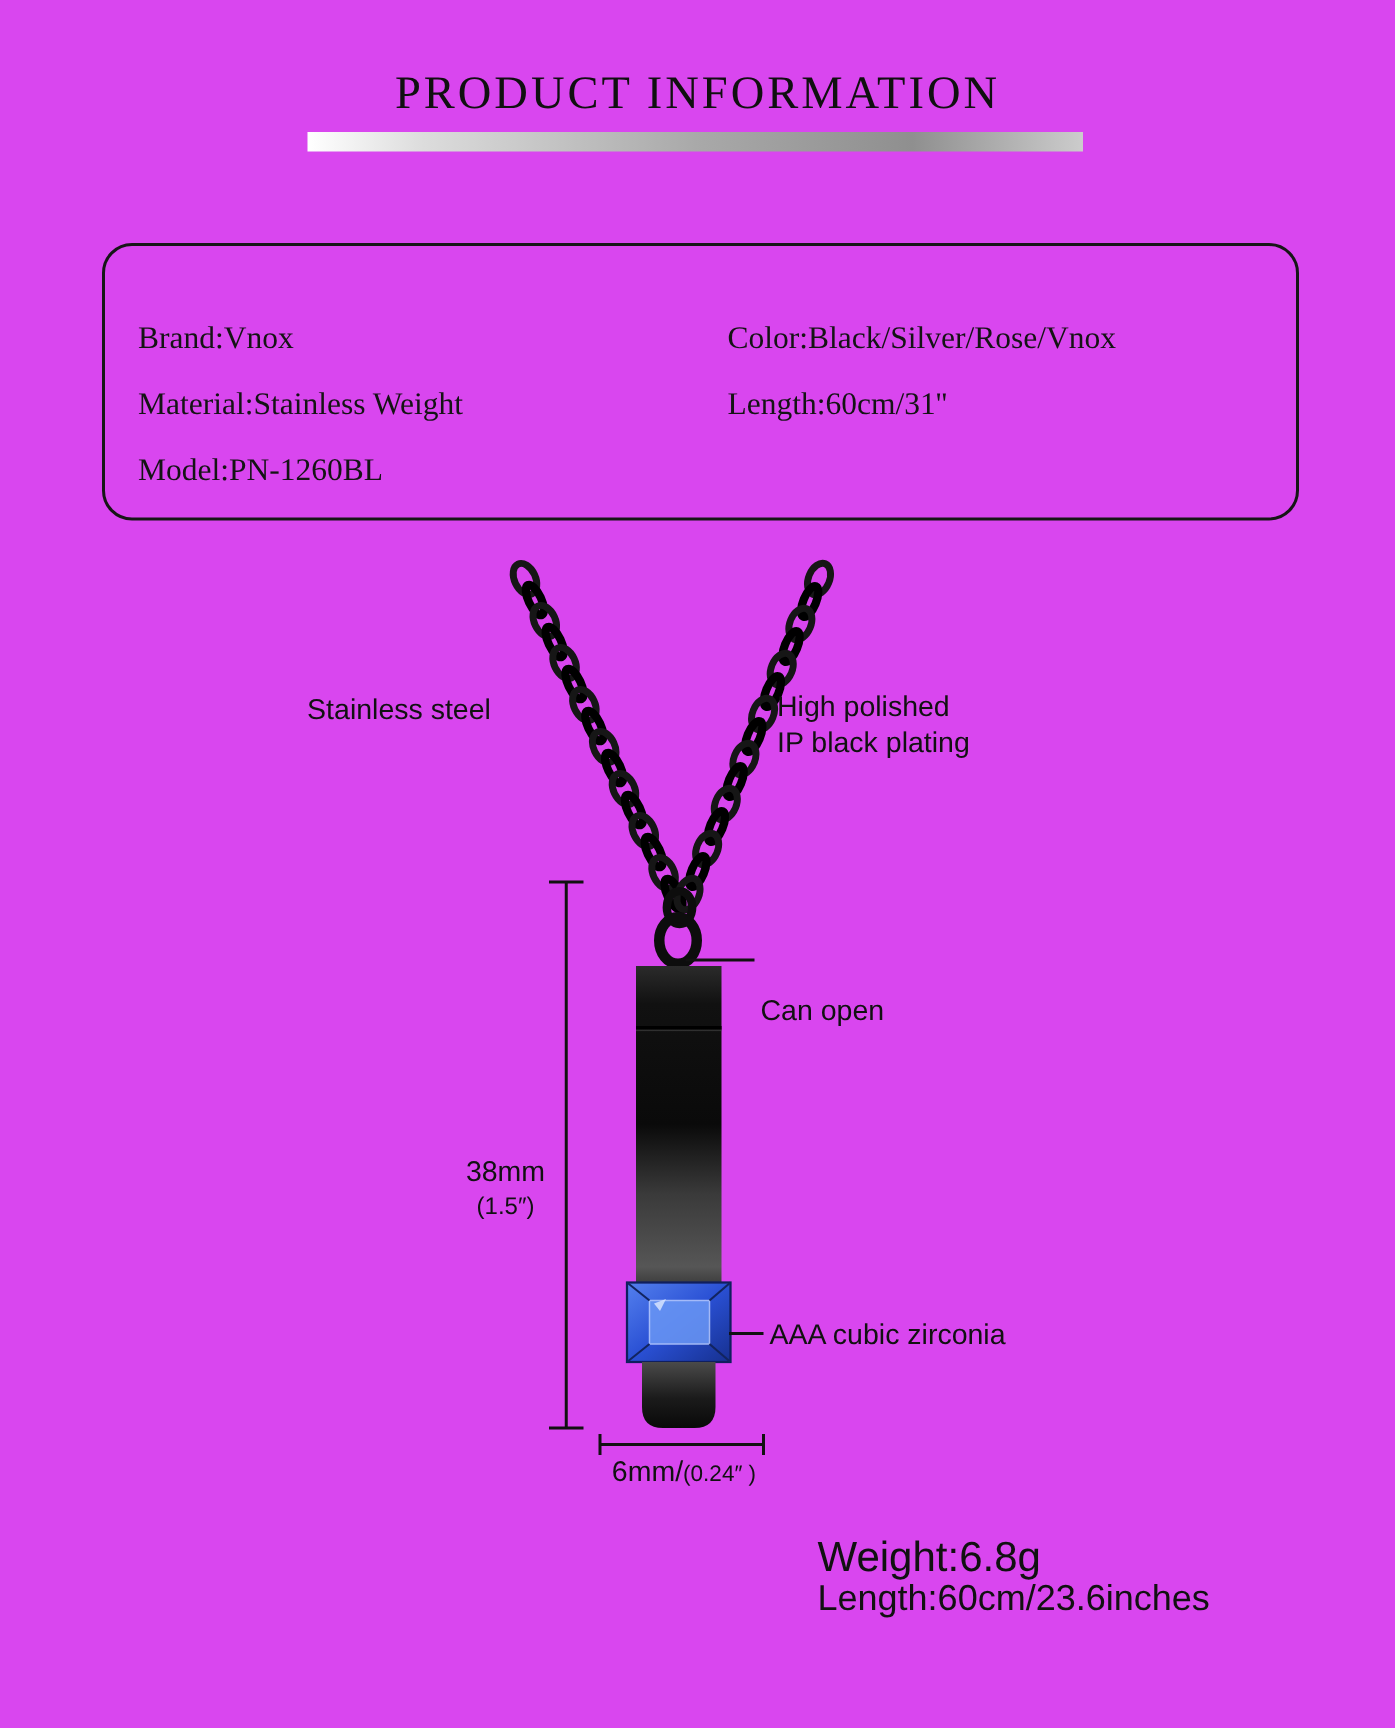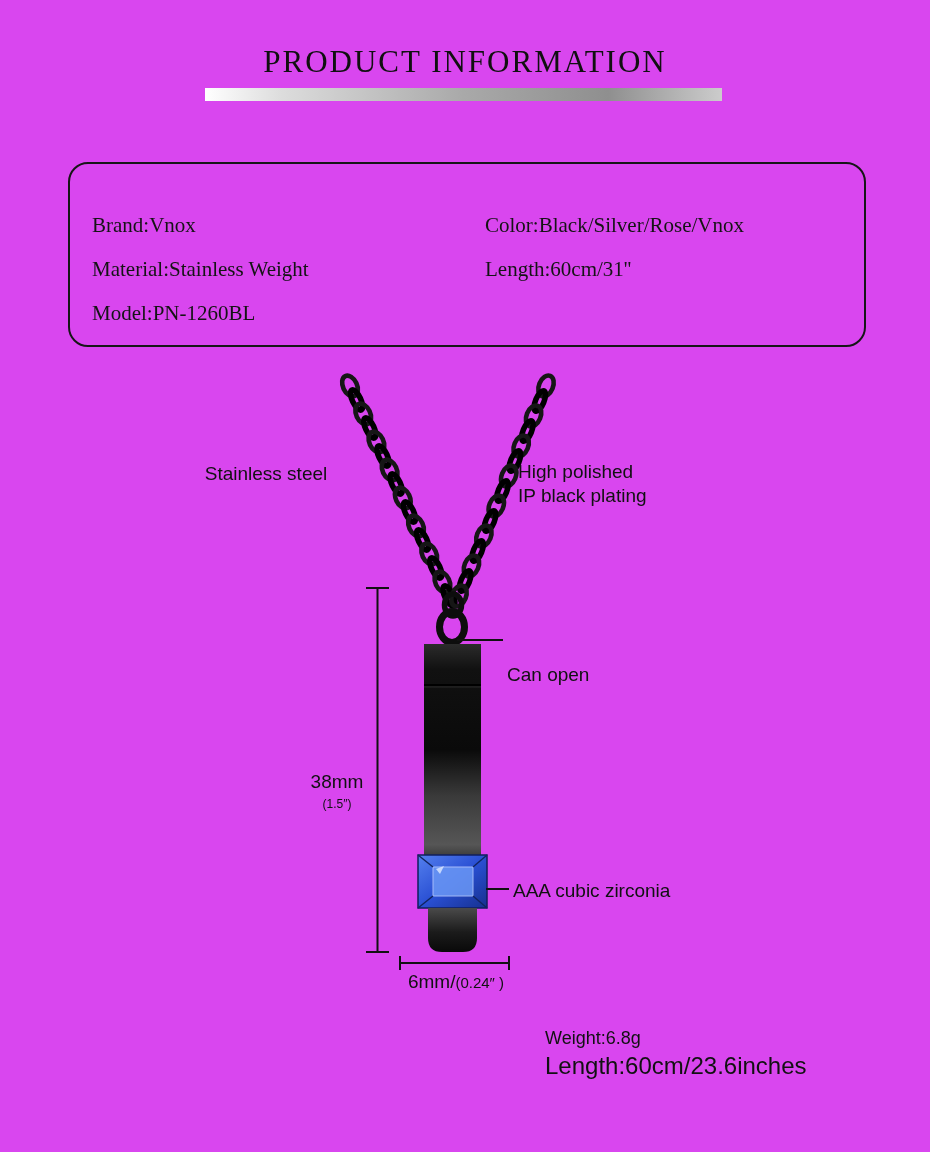--- a/index.html
+++ b/index.html
@@ -21,25 +21,25 @@
   .spec-col-left{width:393px;}
   .spec-line{white-space:nowrap;line-height:23px;}
 
   .art{position:absolute;left:0;top:0;}
 
   .label{position:absolute;color:#111;font-size:19px;line-height:24px;}
   .lbl-stainless{left:160px;top:462px;width:212px;text-align:center;}
   .lbl-plating{left:518px;top:460px;width:168px;text-align:left;}
   .lbl-canopen{left:507px;top:663px;}
   .lbl-dim38{left:302px;top:746px;width:70px;text-align:center;line-height:23px;margin-top:24px;}
-  .lbl-dim38 .sub{font-size:12px;}
+  .lbl-dim38 .sub{font-size:16px;}
   .lbl-aaa{left:513px;top:879px;}
   .lbl-dim6{left:392px;top:970px;width:128px;text-align:center;white-space:nowrap;}
   .lbl-dim6 .sub{font-size:15px;}
-  .footer-weight{left:545px;top:1026px;font-size:18px;}
+  .footer-weight{left:545px;top:1026px;font-size:28px;}
   .footer-length{left:545px;top:1054px;font-size:24px;}
 </style>
 </head>
 <body>
 
 <div class="page">
 
   <div class="title">PRODUCT INFORMATION</div>
   <div class="title-bar"></div>
 

